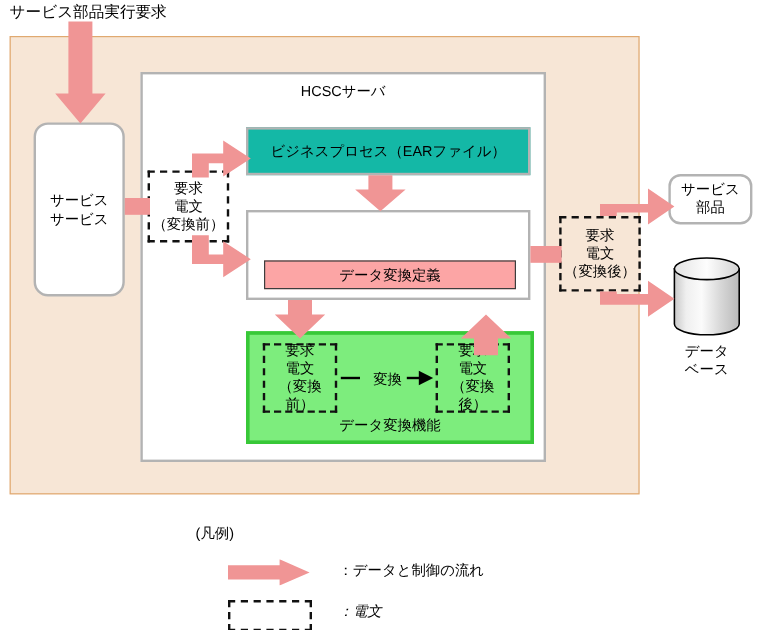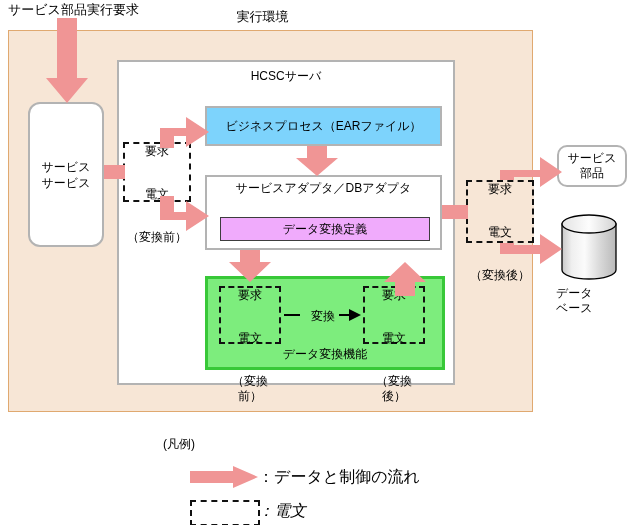--- a/index.html
+++ b/index.html
@@ -67,21 +67,21 @@
     font-size: 12px;
     line-height: 16px;
   }
 
   
   .bp-box {
     left: 205px;
     top: 106px;
     width: 237px;
     height: 40px;
-    background: #7dd3fc;
+    background: #14b8a6;
     border: 2px solid #b3b3b3;
     display: flex;
     align-items: center;
     justify-content: center;
   }
   .bp-box span { font-size: 12px; }
 
   
   .adapter-box {
     left: 205px;
@@ -98,21 +98,21 @@
     text-align: center;
     font-size: 12px;
     line-height: 15px;
   }
   .transform-def {
     position: absolute;
     left: 13px;
     top: 40px;
     width: 210px;
     height: 24px;
-    background: #f0abfc;
+    background: #fca5a5;
     border: 1px solid #3d3d3d;
     display: flex;
     align-items: center;
     justify-content: center;
     font-size: 12px;
     box-sizing: border-box;
   }
 
   
   .green-box {
@@ -132,25 +132,24 @@
     font-size: 12px;
   }
 
   
   .dashed {
     border: 2px dashed #111111;
     background: transparent;
     display: flex;
     flex-direction: column;
     align-items: center;
-    justify-content: flex-start;
+    justify-content: center;
     font-size: 12px;
     line-height: 15px;
     text-align: center;
-    gap: 28px;
   }
   .dashed.on-white { background: #ffffff; }
   .dashed.on-beige { background: #f7e6d6; }
   .dashed.on-green { background: #7ded7d; }
 
   .msg-before {
     left: 123px;
     top: 142px;
     width: 68px;
     height: 60px;
@@ -208,38 +207,38 @@
     text-align: center;
   }
 
   
   .db-wrap { left: 556px; top: 212px; width: 66px; height: 110px; }
   .db-label {
     position: absolute;
     left: 0;
     top: 74px;
     width: 100%;
-    text-align: left;
+    text-align: center;
     font-size: 12px;
     line-height: 15px;
   }
 
   
   .legend-title {
     left: 163px;
     top: 436px;
     font-size: 12px;
   }
   .legend-arrow-row { left: 190px; top: 466px; width: 300px; height: 22px; }
   .legend-box-row   { left: 190px; top: 500px; width: 300px; height: 26px; font-style: italic; }
   .legend-text {
     position: absolute;
-    left: 68px;
+    left: 92px;
     top: 1px;
-    font-size: 16px;
+    font-size: 12px;
     white-space: nowrap;
   }
   .legend-dashed {
     position: absolute;
     left: 0; top: 0;
     width: 70px;
     height: 26px;
     border: 2px dashed #111111;
     box-sizing: border-box;
   }
@@ -254,32 +253,30 @@
   }
 </style>
 </head>
 <body>
 
 <div class="canvas">
 
   <div class="abs top-caption">サービス部品実行要求</div>
 
   <div class="abs env-box"></div>
-  <div class="abs env-title">実行環境</div>
 
   <div class="abs hcsc-box"></div>
   <div class="abs hcsc-title">HCSCサーバ</div>
 
   <div class="abs bp-box">
     <span>ビジネスプロセス（EARファイル）</span>
   </div>
 
   <div class="abs adapter-box">
     <div class="adapter-title">
-      <div>サービスアダプタ／DBアダプタ</div>
     </div>
     <div class="transform-def">データ変換定義</div>
   </div>
 
   <div class="abs green-box">
     <div class="green-label">データ変換機能</div>
   </div>
 
   <div class="abs dashed on-green msg-green-before">
     <div>要求</div>

